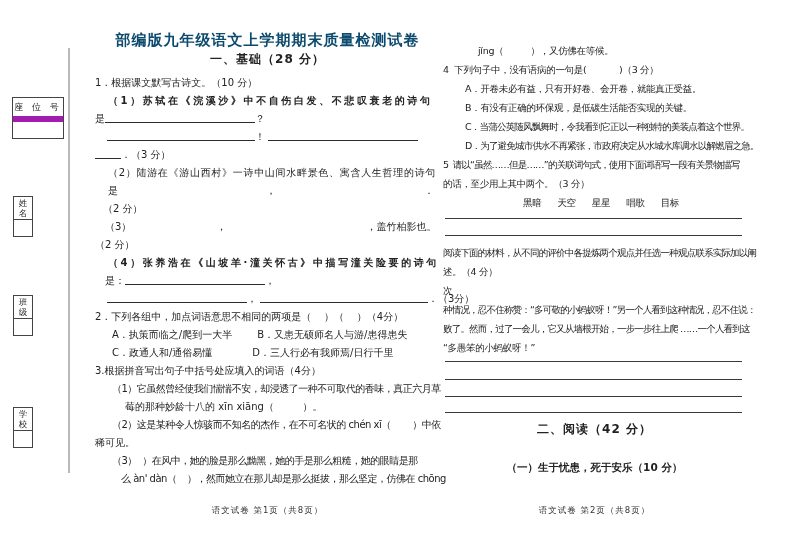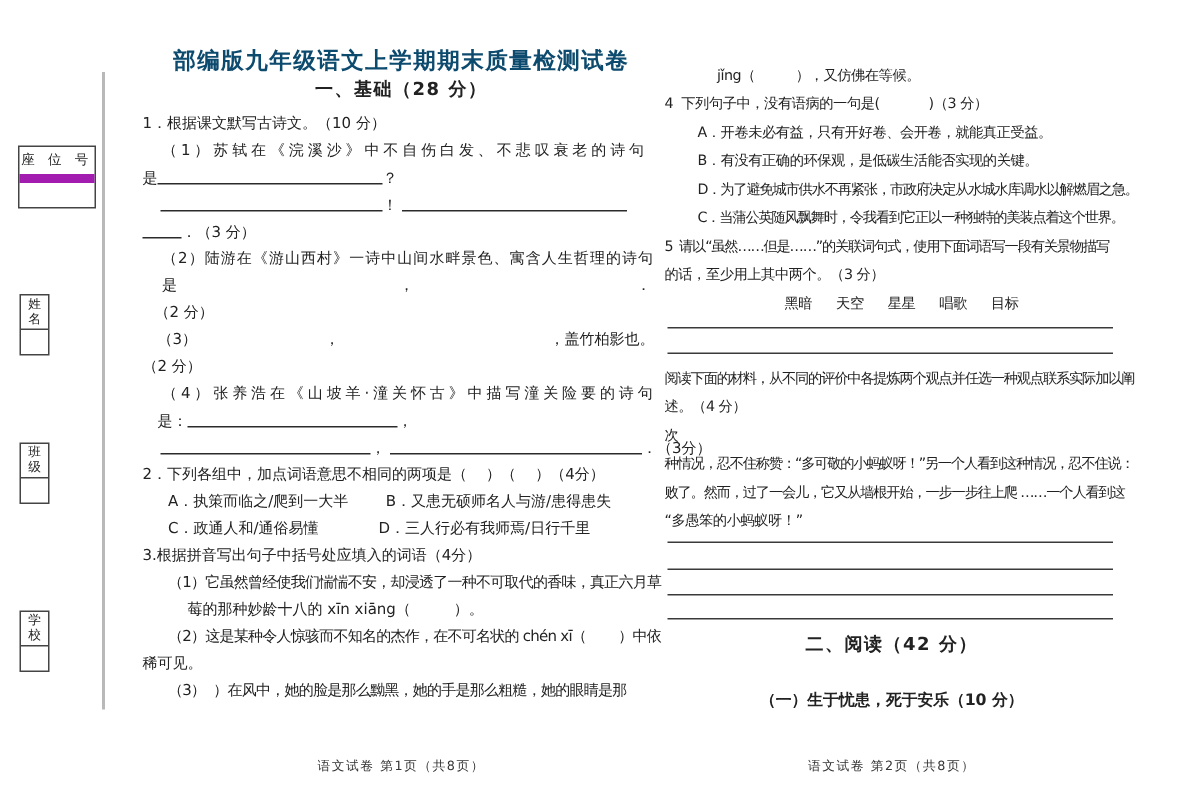--- a/index.html
+++ b/index.html
@@ -20,21 +20,21 @@
   
   .leftcol{position:absolute;left:95px;top:30px;width:345px;}
   .rightcol{position:absolute;left:443px;top:41px;width:303px;}
   .title{height:20px;line-height:20px;font-size:15px;font-weight:bold;text-align:center;letter-spacing:1px;}
   .h1{margin-bottom:6px;height:18px;line-height:18px;font-size:12px;font-weight:bold;text-align:center;letter-spacing:1px;}
   
   .line{white-space:pre;height:18px;line-height:18px;font-size:10px;}
   #right-lines .line{height:19px;line-height:19px;font-size:9.5px;letter-spacing:-0.3px;}
   .tight{letter-spacing:-0.5px !important;}
   #right-lines .tight{letter-spacing:-0.8px !important;}
-  .sp{letter-spacing:2.6px;}
+  .sp{letter-spacing:2.6px;font-weight:bold;}
   .sp1{letter-spacing:0.7px;}
   .c{text-align:center;}
   .b{font-weight:bold;}
   .h2{font-size:12px !important;height:20px !important;line-height:20px !important;letter-spacing:1px !important;}
   .h3{font-size:10.5px !important;height:20px !important;line-height:20px !important;letter-spacing:0 !important;} .ind8{padding-left:8px;} .ind10{padding-left:10px;}
   .ind13{padding-left:13px;} .ind17{padding-left:17px;} .ind19{padding-left:19px;}
   .ind22{padding-left:22px;} .ind26{padding-left:26px;} .ind30{padding-left:30px;}
   .ind35{padding-left:35px;} .ind80{padding-left:80px;}
   .mt4{margin-top:4px;} .mt6{margin-top:6px;} .mt7{margin-top:7px;}
   .mt15{margin-top:15px;} .mt16{margin-top:16px;} .mt17{margin-top:17px;} .mt18{margin-top:18px;}
@@ -90,31 +90,32 @@
         <div class="line "><span class="spacer" style="width: 12px;"></span><span class="blank" style="width: 140px;"></span><span>，</span><span class="spacer" style="width: 3px;"></span><span class="blank" style="width: 168px;"></span><span>．（3分）</span></div>
         <div class="line ">2．下列各组中，加点词语意思不相同的两项是（    ）（    ）（4分）</div>
         <div class="line "><span class="spacer" style="width: 17px;"></span><span>A．执策而临之/爬到一大半</span><span class="spacer" style="width: 25px;"></span><span>B．又患无硕师名人与游/患得患失</span></div>
         <div class="line "><span class="spacer" style="width: 17px;"></span><span>C．政通人和/通俗易懂</span><span class="spacer" style="width: 40px;"></span><span>D．三人行必有我师焉/日行千里</span></div>
         <div class="line ">3.根据拼音写出句子中括号处应填入的词语（4分）</div>
         <div class="line ind17 tight">（1）它虽然曾经使我们惴惴不安，却浸透了一种不可取代的香味，真正六月草</div>
         <div class="line ind30">莓的那种妙龄十八的 xīn xiāng（         ）。</div>
         <div class="line ind17 tight">（2）这是某种令人惊骇而不知名的杰作，在不可名状的 chén xī（        ）中依</div>
         <div class="line ">稀可见。</div>
         <div class="line ind17 tight">（3）  ）在风中，她的脸是那么黝黑，她的手是那么粗糙，她的眼睛是那</div>
+        <div class="line ind26 tight">么 àn' dàn（    ），然而她立在那儿却是那么挺拔，那么坚定，仿佛在 chōng</div>
       </div>
   </div>
 
   <div class="rightcol">
     <div id="right-lines">
         <div class="line ind35">jǐng（          ），又仿佛在等候。</div>
         <div class="line ">4  下列句子中，没有语病的一句是(            )（3 分）</div>
         <div class="line ind22">A．开卷未必有益，只有开好卷、会开卷，就能真正受益。</div>
         <div class="line ind22">B．有没有正确的环保观，是低碳生活能否实现的关键。</div>
+        <div class="line ind22 tight">C．当蒲公英随风飘舞时，令我看到它正以一种独特的美装点着这个世界。</div>
         <div class="line ind22 tight">D．为了避免城市供水不再紧张，市政府决定从水城水库调水以解燃眉之急。</div>
-        <div class="line ind22 tight">C．当蒲公英随风飘舞时，令我看到它正以一种独特的美装点着这个世界。</div>
         <div class="line tight">5  请以“虽然……但是……”的关联词句式，使用下面词语写一段有关景物描写</div>
         <div class="line ">的话，至少用上其中两个。（3 分）</div>
         <div class="line ind80"><span>黑暗</span><span class="spacer" style="width: 16px;"></span><span>天空</span><span class="spacer" style="width: 16px;"></span><span>星星</span><span class="spacer" style="width: 16px;"></span><span>唱歌</span><span class="spacer" style="width: 16px;"></span><span>目标</span></div>
         <div class="hl mt6"></div>
         <div class="hl mt16"></div>
         <div class="line tight mt7">阅读下面的材料，从不同的评价中各提炼两个观点并任选一种观点联系实际加以阐</div>
         <div class="line ">述。（4 分）</div>
         <div class="line ">次</div>
         <div class="line tight">种情况，忍不住称赞：“多可敬的小蚂蚁呀！”另一个人看到这种情况，忍不住说：</div>
         <div class="line tight">败了。然而，过了一会儿，它又从墙根开始，一步一步往上爬 ……一个人看到这</div>

